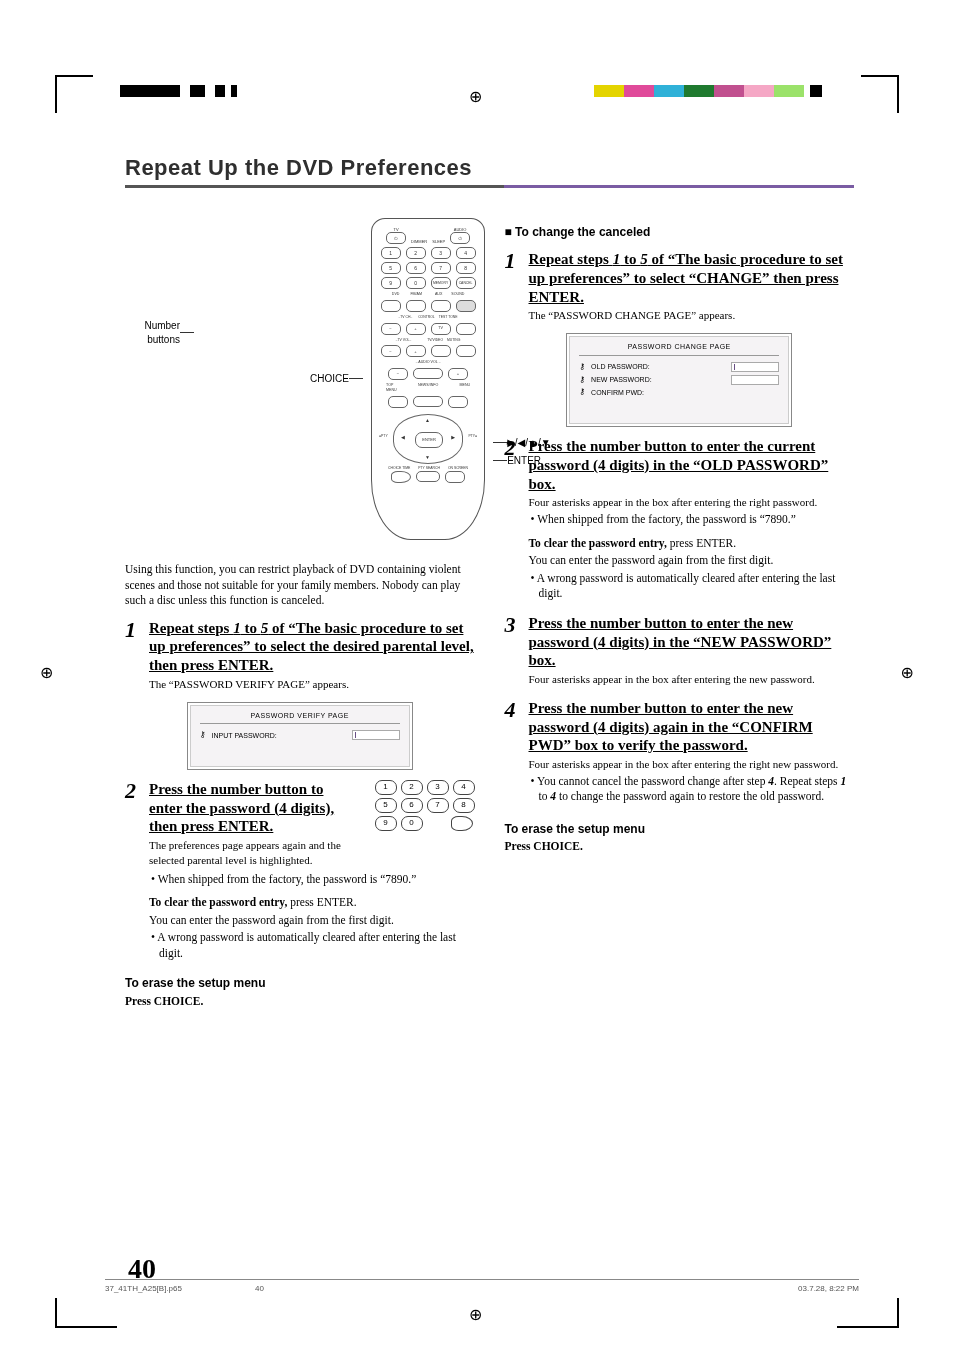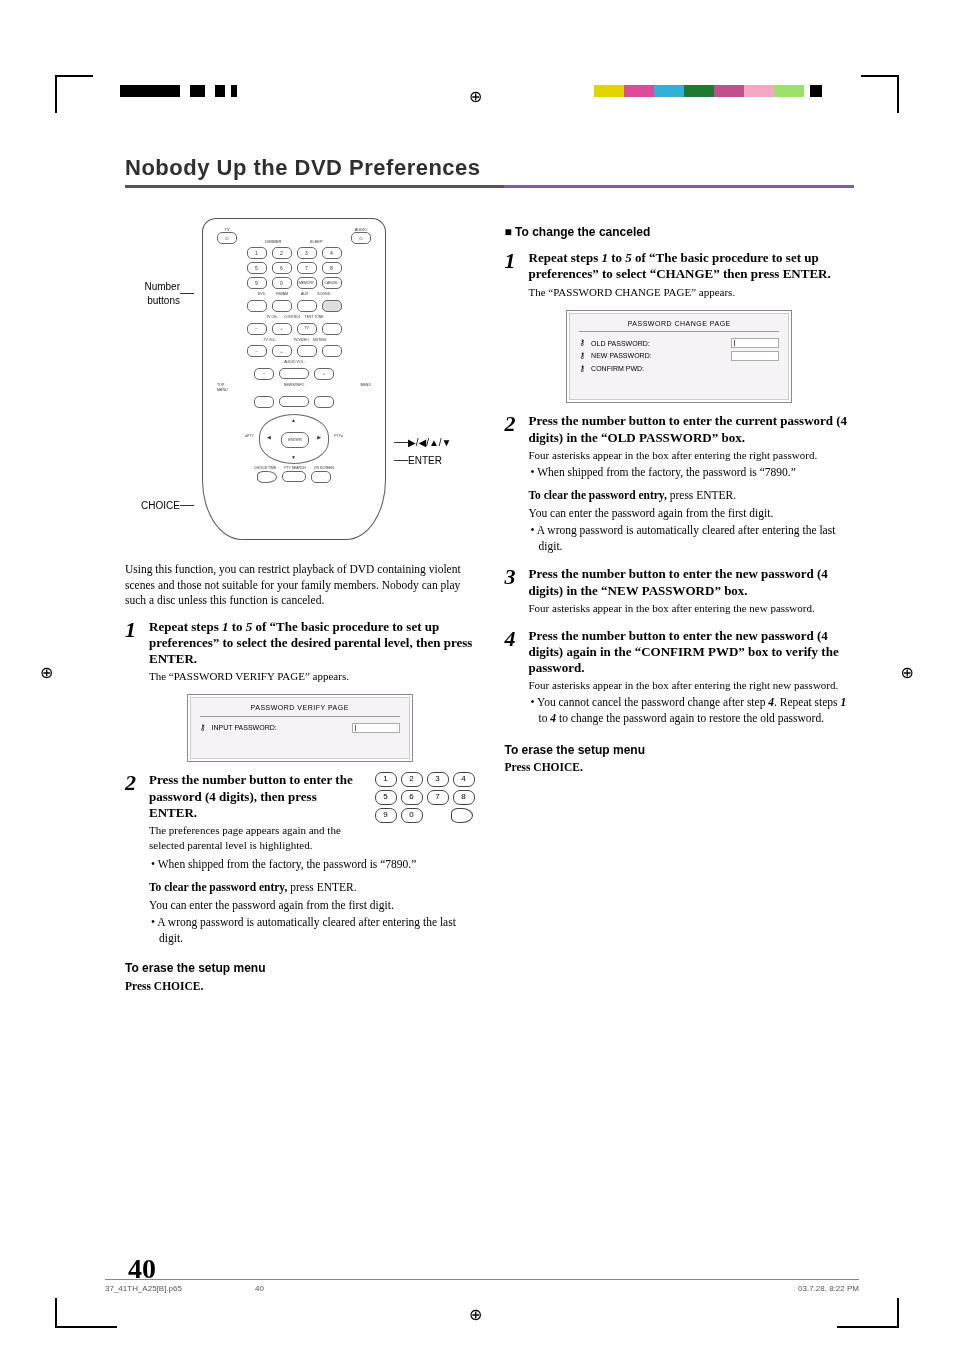--- a/index.html
+++ b/index.html
@@ -120,21 +120,21 @@
     font-family: "Times New Roman", serif;
     font-style: italic;
     font-weight: bold;
     font-size: 22px;
     line-height: 1;
     min-width: 16px;
   }
   .step-body {
     flex:1;
   }
-  .step-lead { font-weight:bold; font-size:13px; line-height:1.25; }
+  .step-lead { font-weight:bold; font-size:15px; line-height:1.25;text-decoration:underline; }
   .step-lead .istep { font-style:italic; font-weight:bold; }
   .note { font-size:11px; margin:2px 0 2px 0;}
   .sub { margin-left: 0; font-size:11.5px;}
   .bullet { padding-left: 10px; text-indent:-8px; font-size:11.5px;}
   .bullet::before { content:"\2022  "; }
 
   .osd {
     width: 200px; margin: 8px auto 10px; background:#f5f3f5;
     border:0.8px solid #888; padding:8px 12px 26px;
     font-family: Arial, sans-serif; font-size:7px;
@@ -211,29 +211,29 @@
     <span style="width:30px;background:#9be26a"></span>
     <span style="width:6px;background:#fff"></span>
     <span style="width:12px;background:#000"></span>
   </div>
   <div class="corner-bracket cb-tl"></div>
   <div class="corner-bracket cb-tr"></div>
   <div class="corner-bracket cb-bl"></div>
   <div class="corner-bracket cb-br"></div>
 
   <div class="content">
-    <div class="page-title">Nobody Up the DVD Preferences</div>
+    <div class="page-title">Repeat Up the DVD Preferences</div>
     <div class="title-underline"></div>
 
     <div class="columns">
 
       <div class="col">
 
         <div class="remote-block">
-          <div style="display:flex;flex-direction:column;justify-content:flex-start;gap:100px;padding-top:62px;">
+          <div style="display:flex;flex-direction:row;justify-content:flex-start;gap:100px;padding-top:62px;">
             <div style="display:flex;align-items:center;">
               <span class="callout-left" style="white-space:pre-line;">Number
 buttons</span>
               <span class="callout-line" style="width:14px;"></span>
             </div>
             <div style="display:flex;align-items:center;margin-top:92px;">
               <span class="callout-left">CHOICE</span>
               <span class="callout-line" style="width:14px;"></span>
             </div>
           </div>

